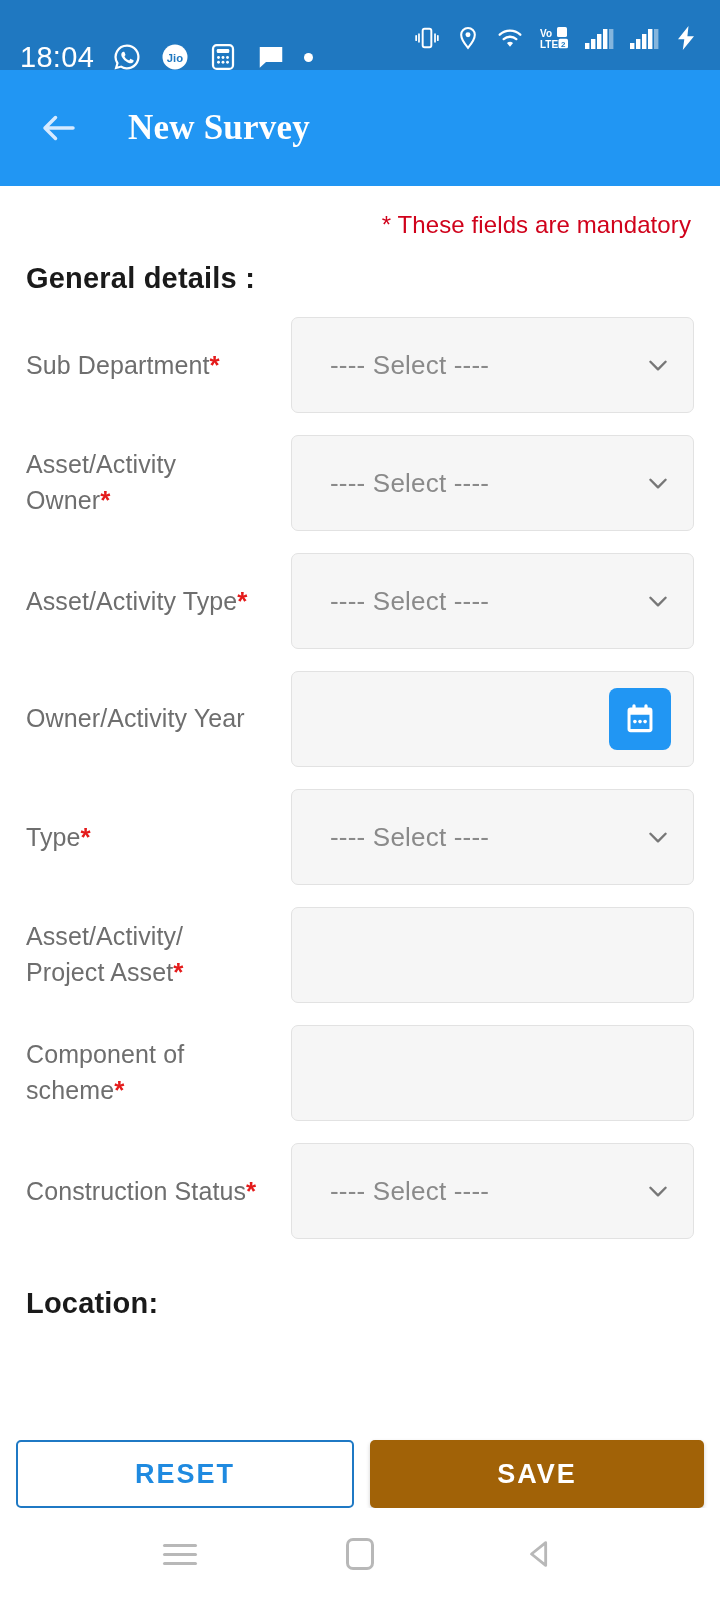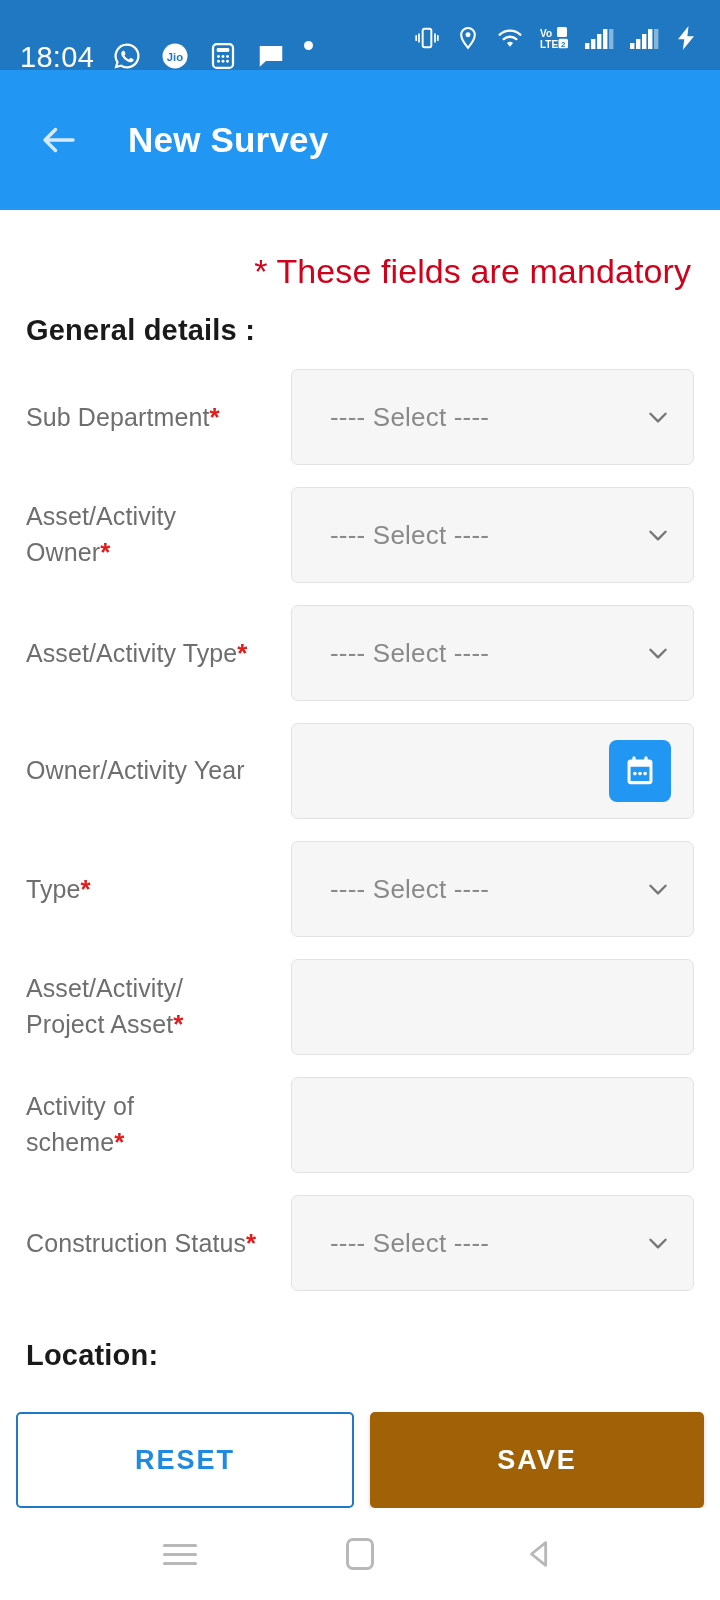--- a/index.html
+++ b/index.html
@@ -26,21 +26,21 @@
     height: 70px;
     background: #1f78c1;
     display: flex;
     align-items: center;
     justify-content: space-between;
     padding: 0 22px 0 20px;
     flex: 0 0 auto;
   }
   .status-left {
     display: flex;
-    align-items: flex-start;
+    align-items: center;
     gap: 18px;
     margin-top: 44px;
   }
   .status-time {
     color: #ffffff;
     font-size: 29px;
     letter-spacing: 0.3px;
     font-weight: 400;
   }
   .status-right {
@@ -52,26 +52,27 @@
   .sicon { display: block; }
 
   .dot-icon {
     width: 9px; height: 9px;
     border-radius: 50%;
     background: #ffffff;
   }
 
   
   .app-bar {
-    height: 140px;
+    height: 116px;
     background: #2196f3;
     display: flex;
     align-items: center;
     padding-left: 36px;
     flex: 0 0 auto;
+    font-family: Liberation Serif, serif;
   }
   .back-btn {
     width: 46px; height: 46px;
     display: flex; align-items: center; justify-content: center;
     cursor: pointer;
   }
   .app-title {
     color: #ffffff;
     font-size: 35px;
     font-weight: bold;
@@ -83,24 +84,24 @@
   .content {
     flex: 1 1 auto;
     position: relative;
     overflow: hidden;
     padding: 0 26px;
   }
 
   .mandatory-note {
     text-align: right;
     color: #d0021b;
-    font-size: 34px;
+    font-size: 24px;
+    padding-top: 25px;
     padding-right: 3px;
     letter-spacing: 0.1px;
-    margin-top: 42px;
   }
 
   .section-title {
     font-size: 29px;
     font-weight: bold;
     color: #1a1a1a;
     margin-top: 23px;
     letter-spacing: 0.2px;
   }
 
@@ -179,21 +180,21 @@
   .btn-bar {
     position: absolute;
     left: 0; right: 0;
     bottom: 92px;
     display: flex;
     gap: 16px;
     padding: 0 16px;
   }
   .btn {
     flex: 1 1 0;
-    height: 96px;
+    height: 68px;
     border-radius: 5px;
     display: flex;
     align-items: center;
     justify-content: center;
     font-size: 27px;
     font-weight: bold;
     letter-spacing: 2px;
     cursor: pointer;
   }
   .btn-reset {
@@ -404,21 +405,21 @@
     <div class="field-row">
       <div class="field-label">
         <span>Asset/Activity/</span><br>
         <span>Project Asset</span><span class="req">*</span>
       </div>
       <input class="text-input" type="text" value="" style="">
     </div>
 
     <div class="field-row">
       <div class="field-label">
-        <span>Activity of</span><br>
+        <span>Component of</span><br>
         <span>scheme</span><span class="req">*</span>
       </div>
       <input class="text-input" type="text" value="" style="">
     </div>
 
     <div class="field-row">
       <div class="field-label">
         <span>Construction Status</span><span class="req">*</span>
       </div>
       <div class="field-control">

